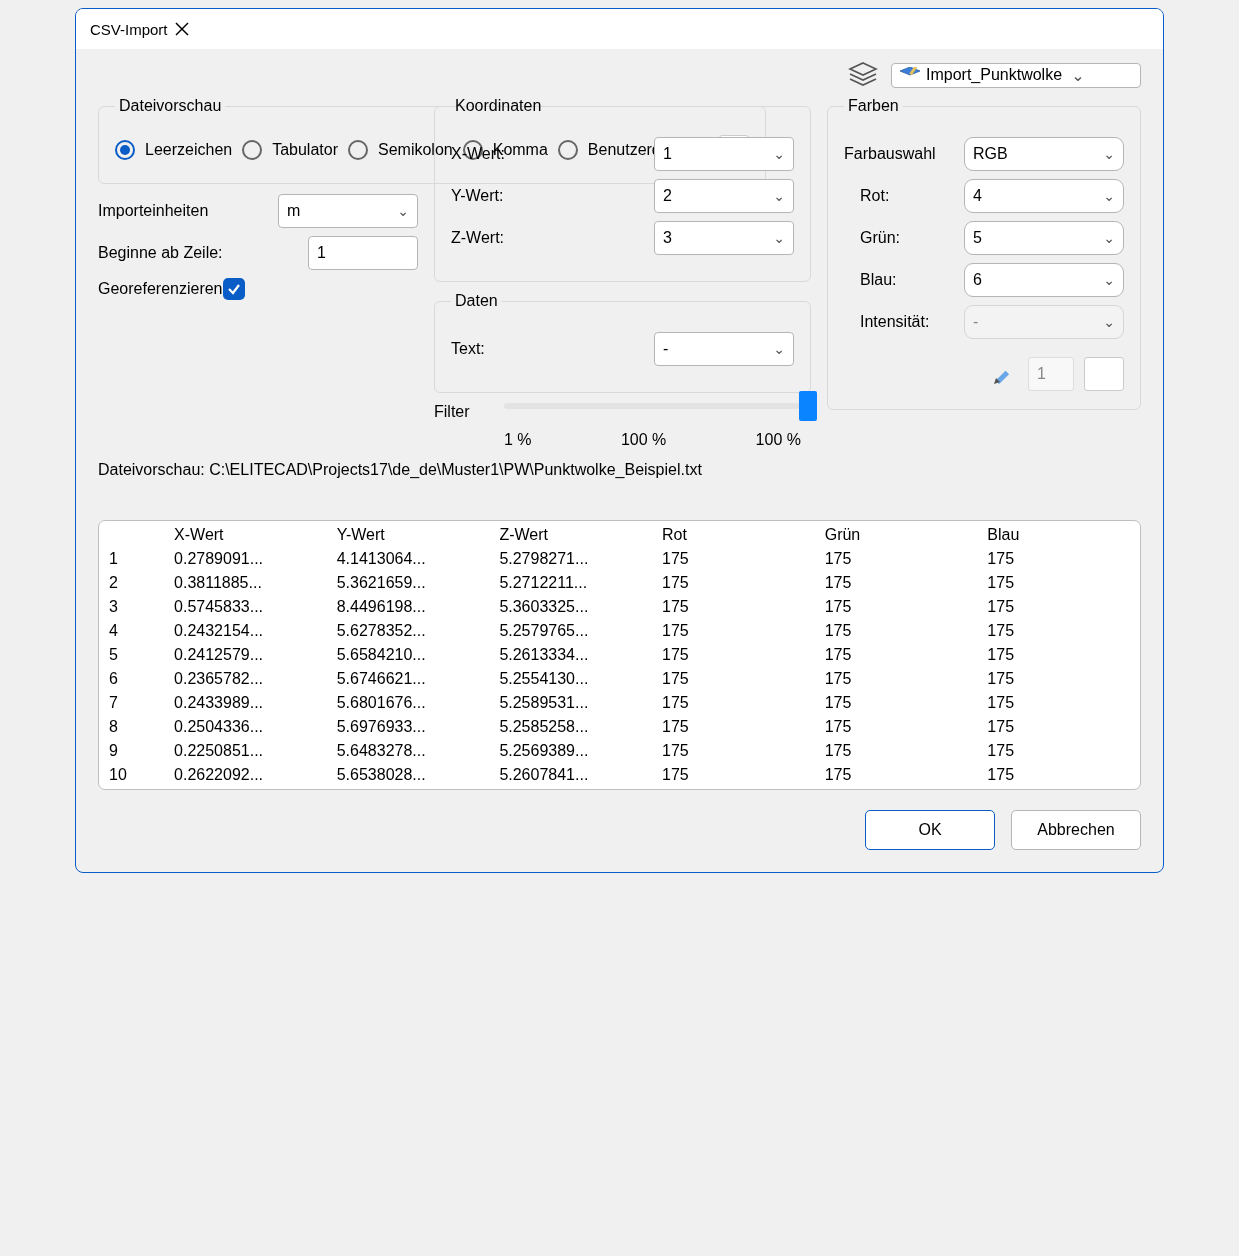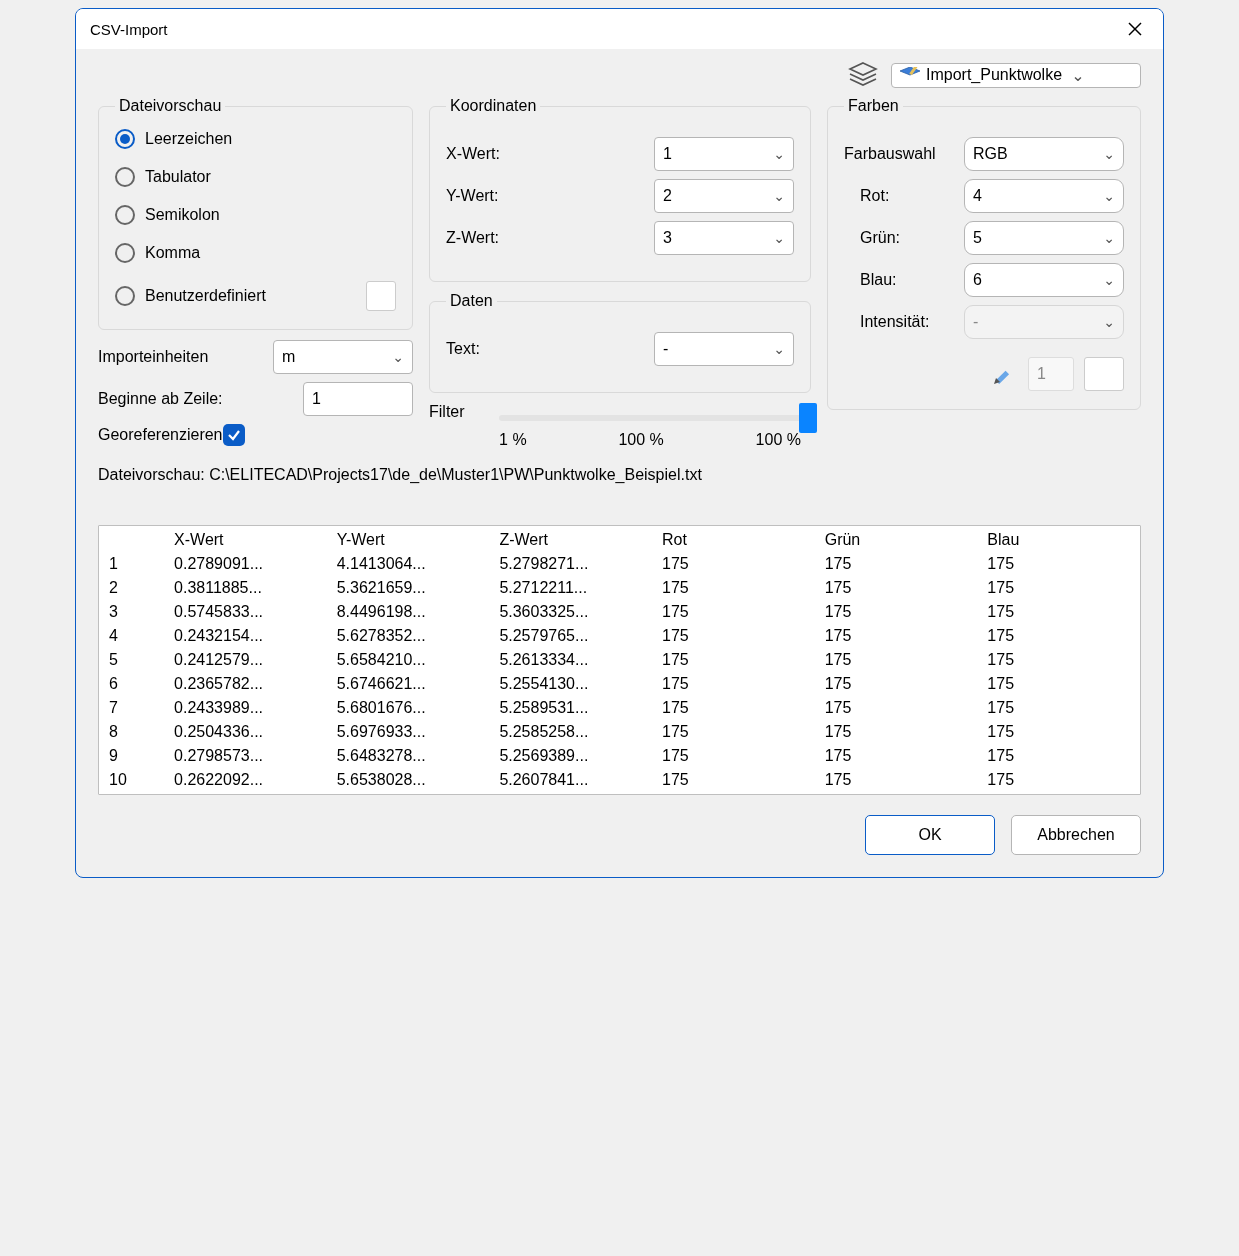--- a/index.html
+++ b/index.html
@@ -14,21 +14,20 @@
     width: 1089px;
     background: #f0f0f0;
     border: 1px solid #0a5cc7;
     border-radius: 8px;
     margin: 8px auto;
     overflow: hidden;
   }
   .titlebar {
     display: flex;
     align-items: center;
-    justify-content: space-between;
     padding: 6px 14px;
     background: #fff;
   }
   .titlebar .title { font-size: 15px; }
   .titlebar .close {
     width: 28px; height: 28px;
     display: flex; align-items: center; justify-content: center;
     cursor: pointer;
   }
   .content {
@@ -71,21 +70,21 @@
   fieldset.groupbox {
     border: 1px solid #d9d9d9;
     border-radius: 6px;
     padding: 14px 16px 18px 16px;
     margin: 0 0 10px 0;
   }
   fieldset.groupbox > legend {
     padding: 0 4px;
     font-size: 16px;
   }
-  .radio-list { display: flex; flex-direction: column; gap: 18px; }
+  .radio-list { display: flex; flex-direction: row; gap: 10px; margin-top: 6px; }
   .radio-row { display: flex; align-items: center; gap: 10px; }
   .radio {
     width: 20px; height: 20px; border: 2px solid #666; border-radius: 50%;
     display: inline-flex; align-items: center; justify-content: center;
     flex-shrink: 0;
   }
   .radio.checked { border-color: #0a5cc7; }
   .radio.checked::after {
     content: ""; width: 10px; height: 10px; background: #0a5cc7; border-radius: 50%;
   }
@@ -142,40 +141,40 @@
   .num-disabled {
     width: 46px; height: 34px;
     border: 1px solid #ddd; background: #f8f8f8; color: #888;
     display: flex; align-items: center; padding: 0 8px; border-radius: 3px;
   }
   .color-swatch {
     width: 40px; height: 34px; background: #fff; border: 1px solid #ccc; border-radius: 3px;
   }
 
   .filter-block { margin-top: 4px; }
-  .slider-wrap { display: flex; align-items: flex-end; gap: 10px; }
+  .slider-wrap { display: flex; align-items: flex-start; gap: 10px; }
   .slider-label { width: 60px; }
   .slider-track {
     position: relative; flex: 1; height: 6px; background: #e3e3e3; border-radius: 3px;
   }
   .slider-thumb {
     position: absolute; right: -6px; top: -12px;
     width: 18px; height: 30px; background: #0a84ff; border-radius: 2px;
   }
   .slider-ticks {
     display: flex; justify-content: space-between;
     margin: 10px 0 0 70px; padding-right: 10px;
     font-size: 16px;
   }
 
   .preview-label { margin: 12px 0 6px 0; }
   .table-wrap {
     border: 1px solid #bfbfbf;
     background: #fff;
-    border-radius: 1px;
+    border-radius: 7px;
     padding: 2px 0;
     margin-top: 41px;
   }
   table.preview {
     border-collapse: collapse;
     width: 100%;
     font-size: 16px;
   }
   table.preview th, table.preview td {
     text-align: left;
@@ -496,21 +495,21 @@
               <td class="idx">8</td>
               <td>0.2504336...</td>
               <td>5.6976933...</td>
               <td>5.2585258...</td>
               <td>175</td>
               <td>175</td>
               <td>175</td>
             </tr>
             <tr>
               <td class="idx">9</td>
-              <td>0.2798573...</td>
+              <td>0.2250851...</td>
               <td>5.6483278...</td>
               <td>5.2569389...</td>
               <td>175</td>
               <td>175</td>
               <td>175</td>
             </tr>
             <tr>
               <td class="idx">10</td>
               <td>0.2622092...</td>
               <td>5.6538028...</td>

